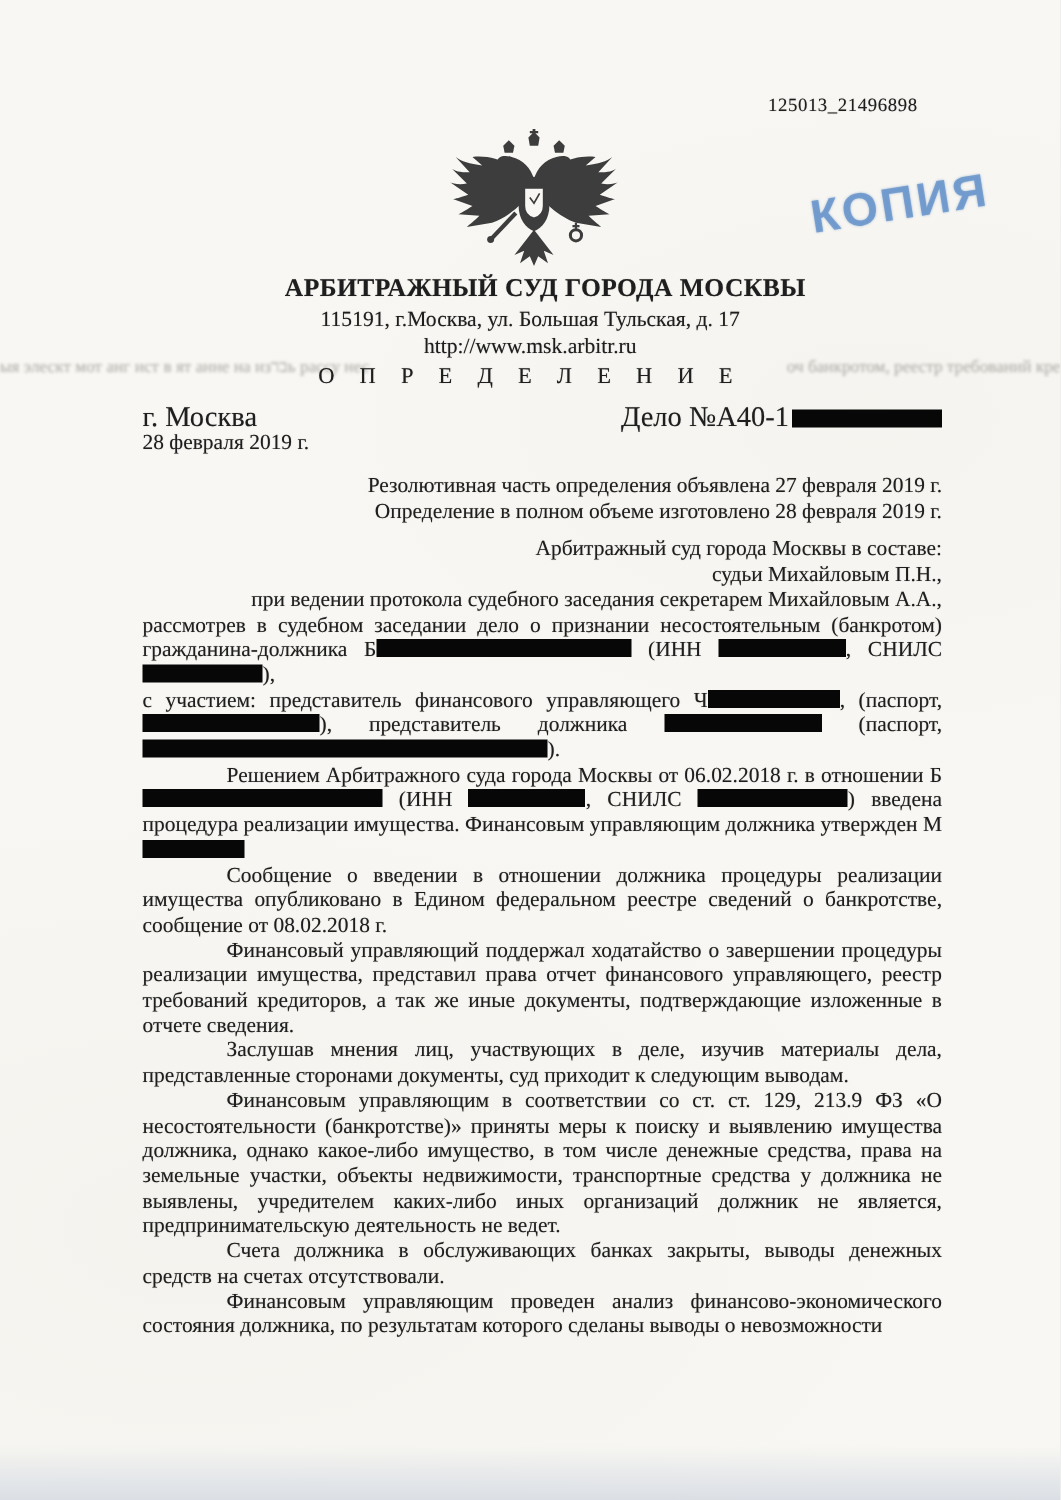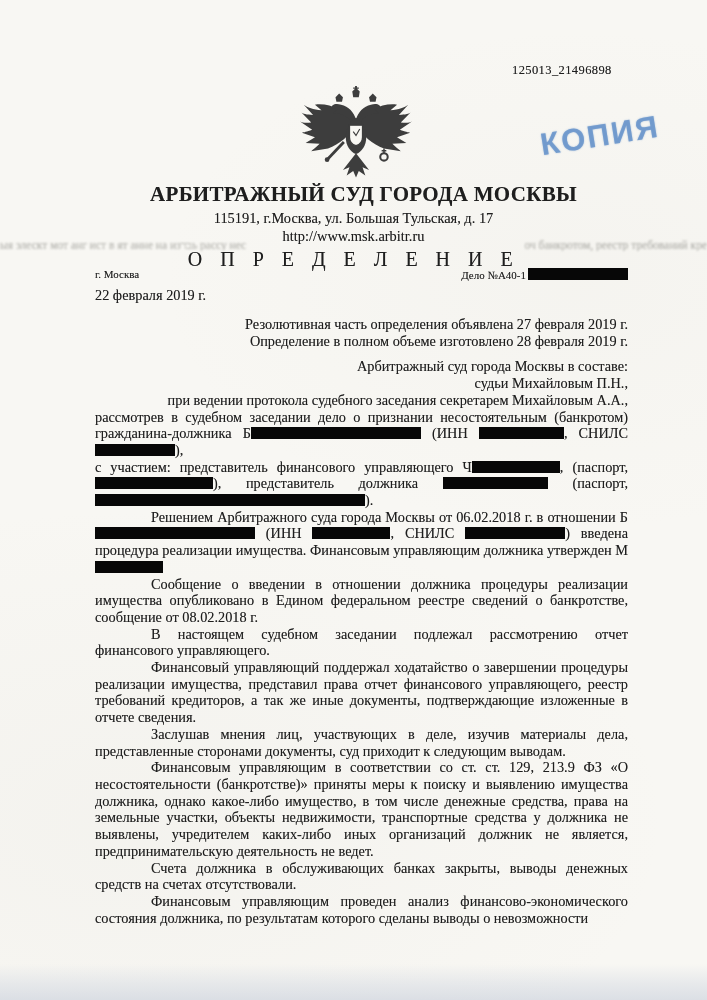--- a/index.html
+++ b/index.html
@@ -17,31 +17,31 @@
   .copy{
     position:absolute;left:540px;top:118px;
     font-family:"Liberation Sans","DejaVu Sans",sans-serif;
     font-size:31px;font-weight:bold;letter-spacing:2px;
     color:rgba(104,148,202,.82);
     transform:rotate(-9deg);
     text-shadow:0 0 1.6px rgba(104,148,202,.65);
   }
   .emblem{position:absolute;left:300px;top:86px;}
   .hdr{position:absolute;left:0;top:182px;width:100%;text-align:center;}
-  .hdr .court{font-size:21px;font-weight:bold;letter-spacing:.3px;padding-left:20px;}
+  .hdr .court{font-size:17px;font-weight:bold;letter-spacing:.3px;padding-left:20px;}
   .hdr .addr{font-size:14.4px;margin-top:3px;}
   .hdr .web{font-size:14.4px;margin-top:1px;}
-  .hdr .dtype{position:relative;z-index:2;font-size:20px;letter-spacing:6.5px;margin-top:3px;}
+  .hdr .dtype{position:relative;z-index:2;font-size:15px;letter-spacing:6.5px;margin-top:3px;}
   .bleed{
     position:absolute;left:0;top:239px;width:707px;z-index:1;
     display:flex;justify-content:space-between;
     font-size:11.5px;color:#85857e;opacity:.55;filter:blur(1.1px);
     white-space:nowrap;overflow:hidden;
   }
-  .case-row{position:absolute;left:95px;top:268px;width:533px;display:flex;justify-content:space-between;font-size:11px;}
+  .case-row{position:absolute;left:95px;top:268px;width:533px;display:flex;justify-content:space-between;font-size:19px;}
   .case-right{white-space:nowrap;}
   .date{position:absolute;left:95px;top:287px;font-size:14.3px;}
   .body{position:absolute;left:95px;top:316px;width:533px;font-size:14.3px;line-height:16.7px;}
   .para{margin:0;text-align:justify;}
   .left{text-align:right;}
   .indent{text-indent:56px;}
   .gt{margin-top:9px;}
   .center-spaced{text-align:center;letter-spacing:7px;text-indent:0;margin:12px 0 12px;}
   .redact{display:inline-block;height:12px;background:#070707;vertical-align:-1px;}
   .case-redact{display:inline-block;width:100px;height:12px;background:#070707;vertical-align:-1px;margin-left:2px;}
@@ -94,33 +94,32 @@
     <span>оч   банкротом, реестр требований кре</span>
   </div>
 
   <div class="case-row">
     <span>г. Москва</span>
     <span class="case-right">
       <span>Дело №А40-1</span><span class="case-redact" style="width: 100px;"></span>
     </span>
   </div>
 
-  <div class="date">22 февраля 2019 г.</div>
+  <div class="date">28 февраля 2019 г.</div>
 
   <div class="body">
       <p class="para indent left">Резолютивная часть определения объявлена 27 февраля 2019 г.</p>
       <p class="para indent left">Определение в полном объеме изготовлено 28 февраля 2019 г.</p>
       <p class="para indent left gt">Арбитражный суд города Москвы  в составе:</p>
       <p class="para left">судьи Михайловым П.Н.,</p>
       <p class="para left">при ведении протокола судебного заседания секретарем Михайловым А.А.,</p>
       <p class="para">рассмотрев в судебном заседании дело о признании несостоятельным (банкротом) гражданина-должника Б<span class="redact" style="width: 170px;"></span> (ИНН <span class="redact" style="width: 85px;"></span>, СНИЛС <span class="redact" style="width: 80px;"></span>),</p>
       <p class="para">с участием: представитель финансового управляющего Ч<span class="redact" style="width: 88px;"></span>, (паспорт, <span class="redact" style="width: 118px;"></span>), представитель должника <span class="redact" style="width: 105px;"></span> (паспорт, <span class="redact" style="width: 270px;"></span>).</p>
       <p class="para indent">Решением Арбитражного суда города Москвы от 06.02.2018 г. в отношении Б<span class="redact" style="width: 160px;"></span> (ИНН <span class="redact" style="width: 78px;"></span>, СНИЛС <span class="redact" style="width: 100px;"></span>) введена процедура реализации имущества. Финансовым управляющим должника утвержден М<span class="redact" style="width: 68px;"></span></p>
       <p class="para indent">Сообщение о введении в отношении должника процедуры реализации имущества опубликовано в Едином федеральном реестре сведений о банкротстве, сообщение от 08.02.2018 г.</p>
-      <p class="para indent">В настоящем судебном заседании подлежал рассмотрению отчет финансового управляющего.</p>
       <p class="para indent">Финансовый управляющий поддержал ходатайство о завершении процедуры реализации имущества, представил права отчет финансового управляющего, реестр требований кредиторов, а так же иные документы, подтверждающие изложенные в отчете сведения.</p>
       <p class="para indent">Заслушав мнения лиц, участвующих в деле, изучив материалы дела, представленные сторонами документы, суд приходит к следующим выводам.</p>
       <p class="para indent">Финансовым управляющим в соответствии со ст. ст. 129, 213.9 ФЗ «О несостоятельности (банкротстве)» приняты меры к поиску и выявлению имущества должника, однако какое-либо имущество, в том числе денежные средства, права на земельные участки, объекты недвижимости, транспортные средства у должника не выявлены, учредителем каких-либо иных организаций должник не является, предпринимательскую деятельность не ведет.</p>
       <p class="para indent">Счета должника в обслуживающих банках закрыты, выводы денежных средств на счетах отсутствовали.</p>
       <p class="para indent">Финансовым управляющим проведен анализ финансово-экономического состояния должника, по результатам которого сделаны выводы о невозможности</p>
     </div>
 
   <div class="bottom-band"></div>
 </div>
 

